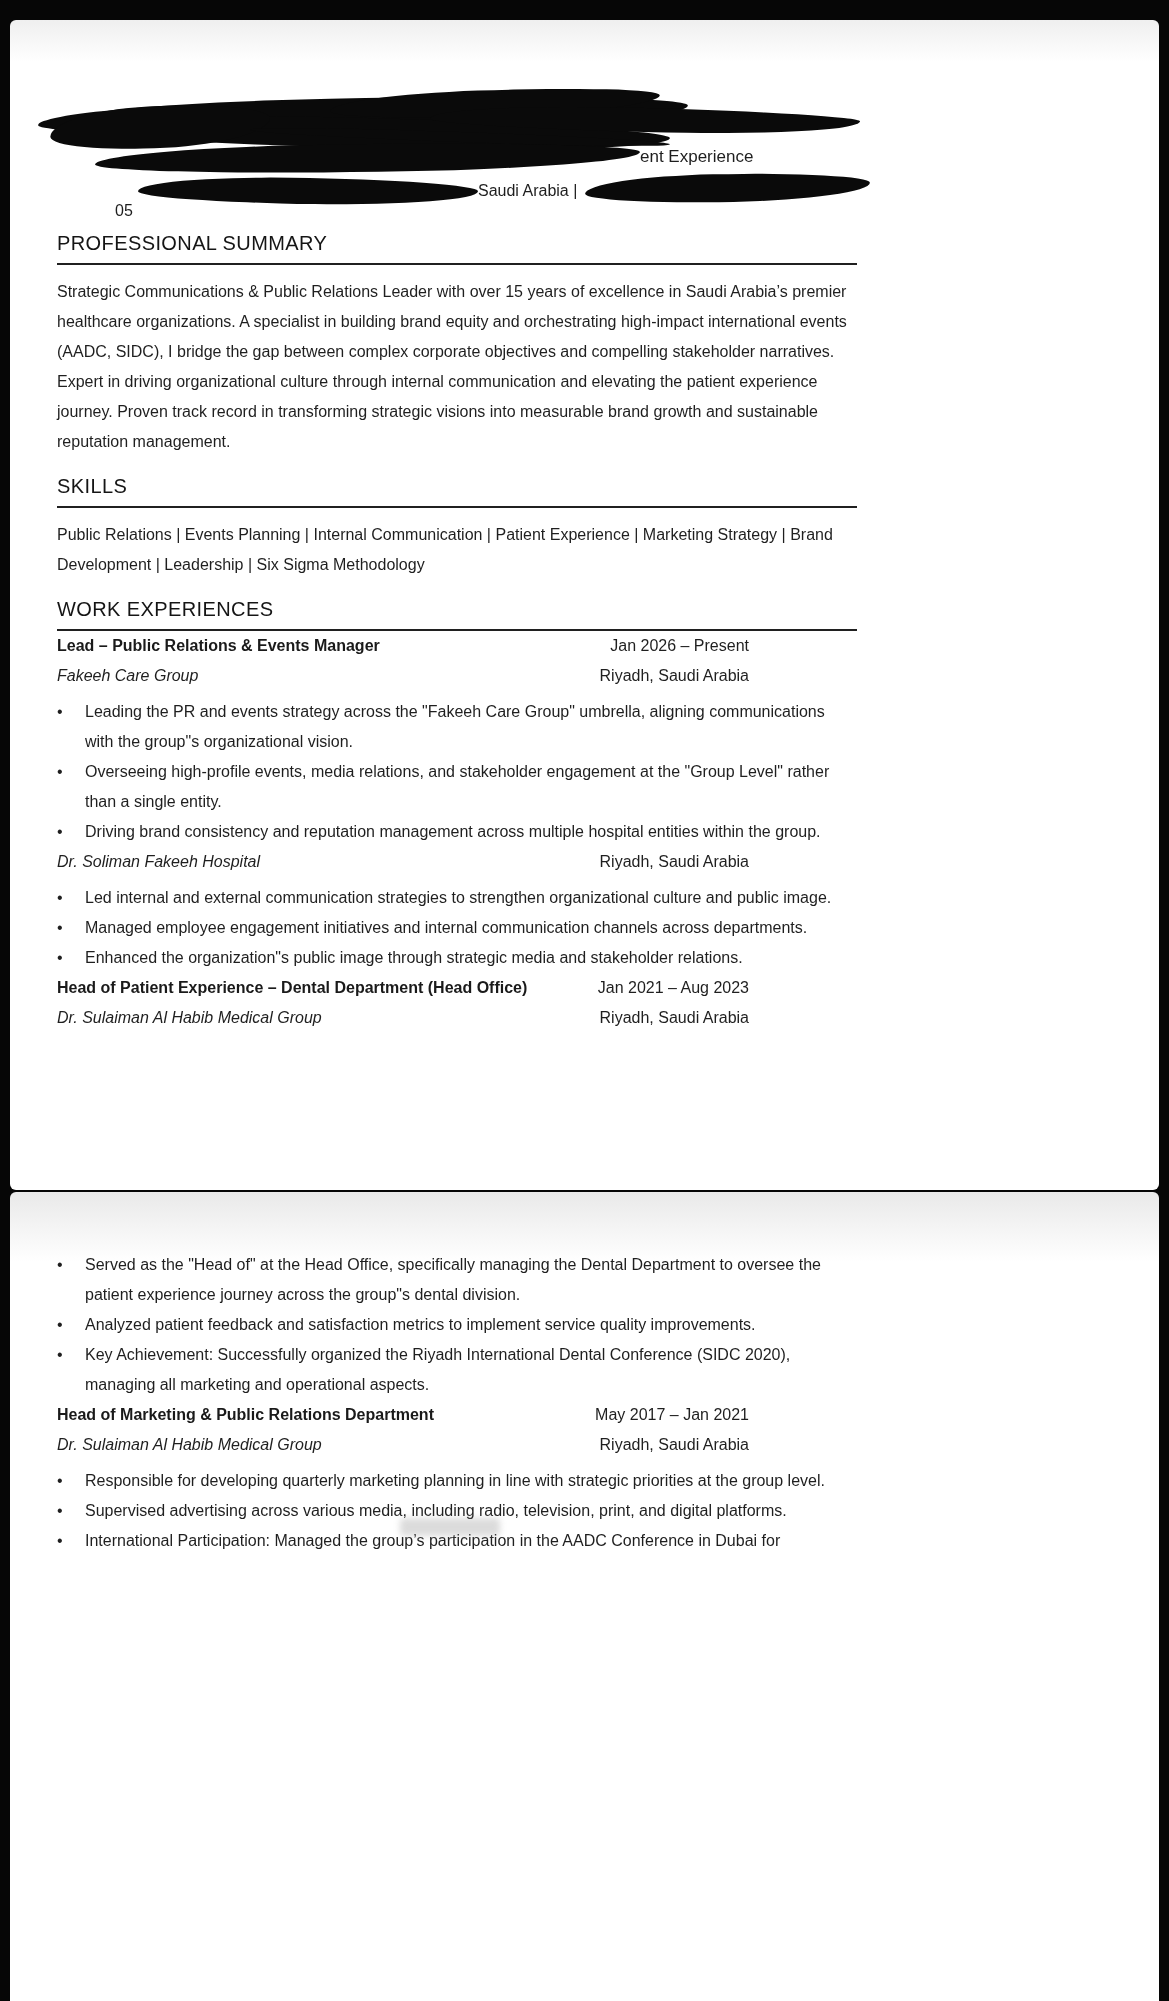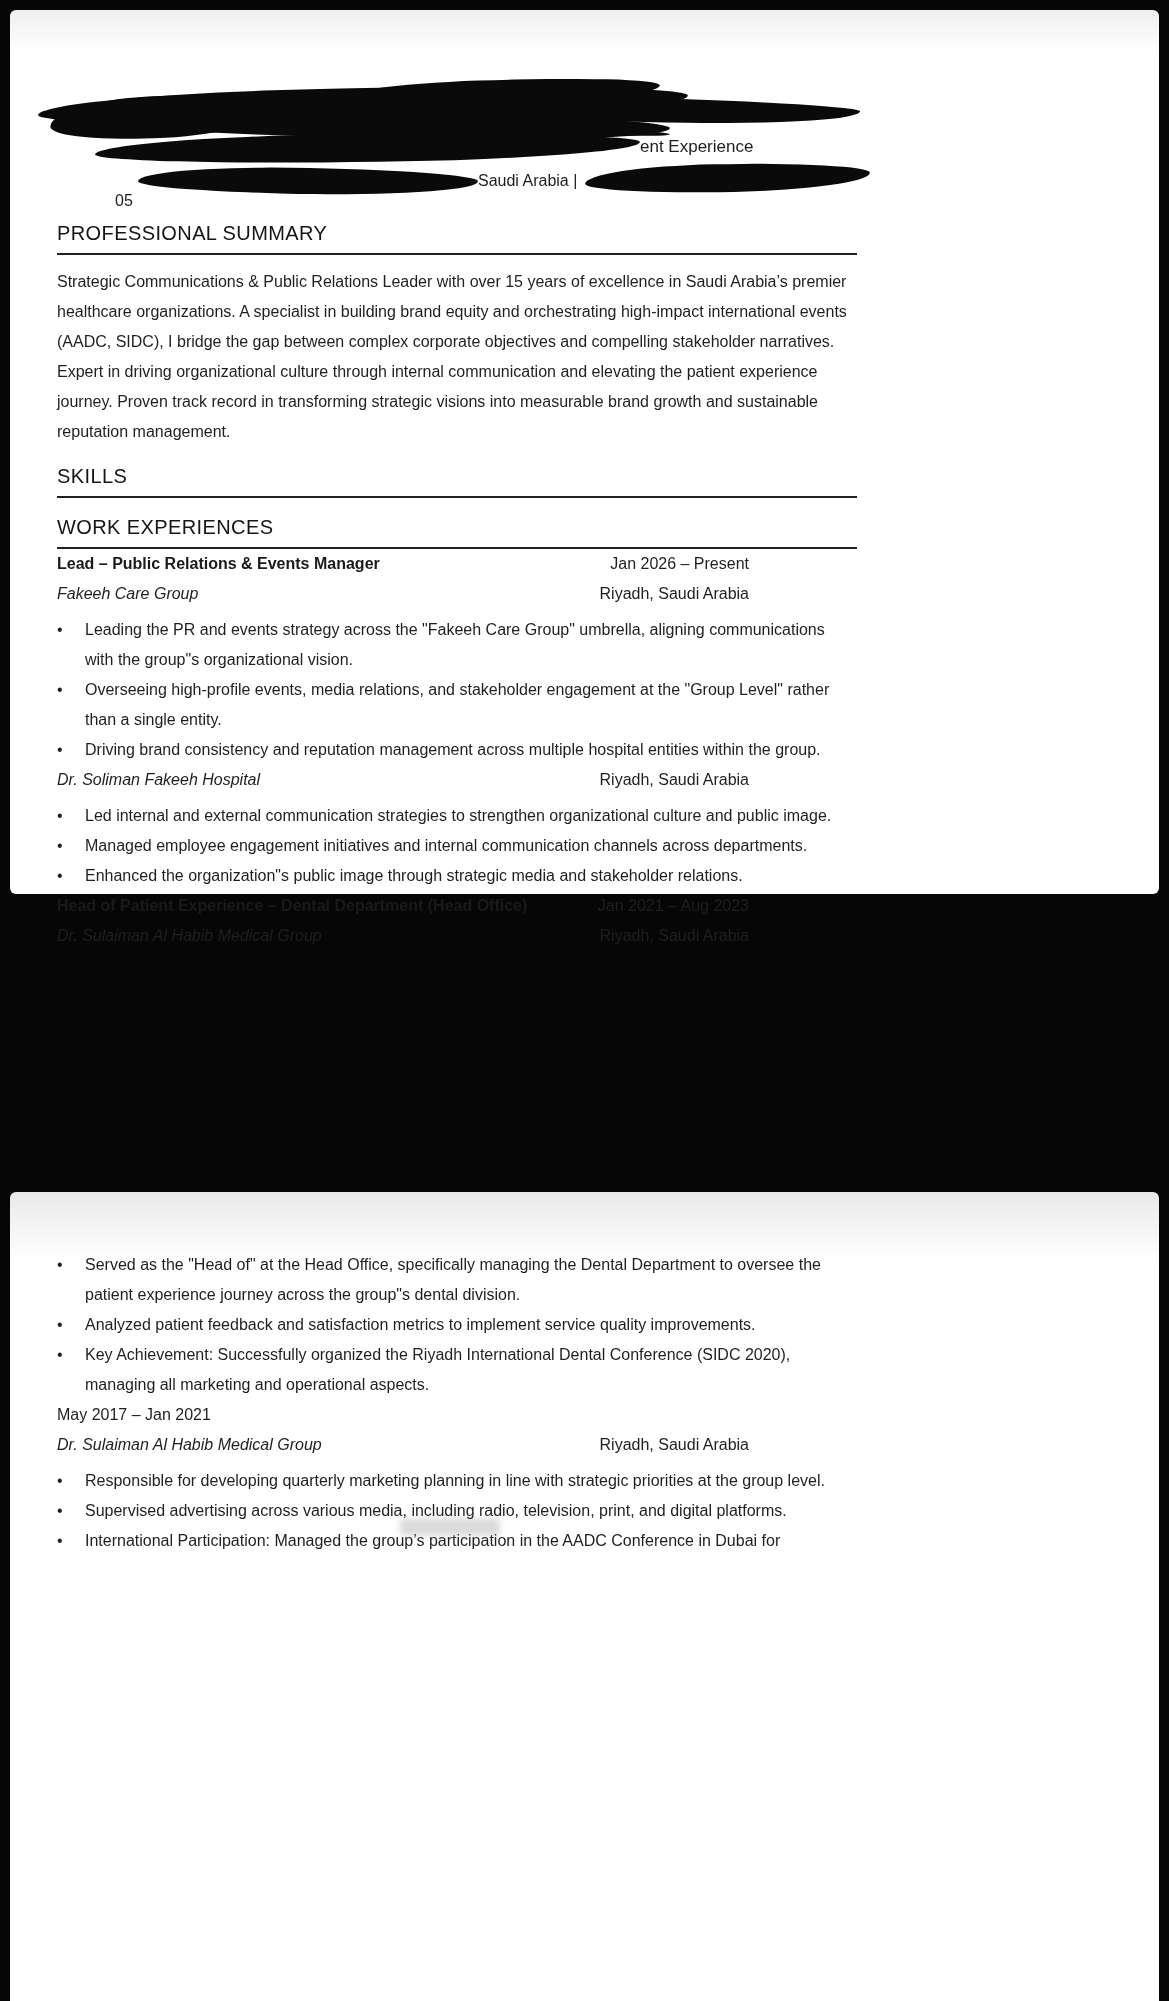--- a/index.html
+++ b/index.html
@@ -15,22 +15,22 @@
 
   .page {
     position: absolute;
     left: 10px;
     width: 1149px;
     background: #ffffff;
     border-radius: 6px;
     box-sizing: border-box;
   }
   .page1 {
-    top: 10px;
-    height: 884px;
+    top: 20px;
+    height: 1170px;
     background: linear-gradient(180deg, #efefef 0px, #ffffff 42px);
   }
   .page2 {
     top: 1192px;
     height: 809px;
     border-radius: 6px 6px 0 0;
     background: linear-gradient(180deg, #e9e9e9 0px, #ffffff 70px);
   }
 
   .content {
@@ -136,20 +136,21 @@
     </div>
 
     <div class="content">
 
       <h2 class="sec first">PROFESSIONAL SUMMARY</h2>
       <div class="rule"></div>
       <p class="body-text">Strategic Communications &amp; Public Relations Leader with over 15 years of excellence in Saudi Arabia’s premier healthcare organizations. A specialist in building brand equity and orchestrating high-impact international events (AADC, SIDC), I bridge the gap between complex corporate objectives and compelling stakeholder narratives. Expert in driving organizational culture through internal communication and elevating the patient experience journey. Proven track record in transforming strategic visions into measurable brand growth and sustainable reputation management.</p>
 
       <h2 class="sec">SKILLS</h2>
       <div class="rule"></div>
+      <p class="body-text">Public Relations | Events Planning | Internal Communication | Patient Experience | Marketing Strategy | Brand Development | Leadership | Six Sigma Methodology</p>
 
       <h2 class="sec">WORK EXPERIENCES</h2>
       <div class="rule"></div>
 
       <div class="job">
         <div class="job-row">
           <span class="job-title">Lead – Public Relations &amp; Events Manager</span>
           <span class="job-dates">Jan 2026 – Present</span>
         </div>
         <div class="job-row">
@@ -220,20 +221,21 @@
           <span class="btxt">Analyzed patient feedback and satisfaction metrics to implement service quality improvements.</span>
         </div>
         <div class="bullet">
           <span class="dot">•</span>
           <span class="btxt">Key Achievement: Successfully organized the Riyadh International Dental Conference (SIDC 2020), managing all marketing and operational aspects.</span>
         </div>
       </div>
 
       <div class="job">
         <div class="job-row">
+          <span class="job-title">Head of Marketing &amp; Public Relations Department</span>
           <span class="job-dates">May 2017 – Jan 2021</span>
         </div>
         <div class="job-row">
           <span class="job-company">Dr. Sulaiman Al Habib Medical Group</span>
           <span class="job-location">Riyadh, Saudi Arabia</span>
         </div>
         <div class="bullets">
           <div class="bullet">
             <span class="dot">•</span>
             <span class="btxt">Responsible for developing quarterly marketing planning in line with strategic priorities at the group level.</span>

